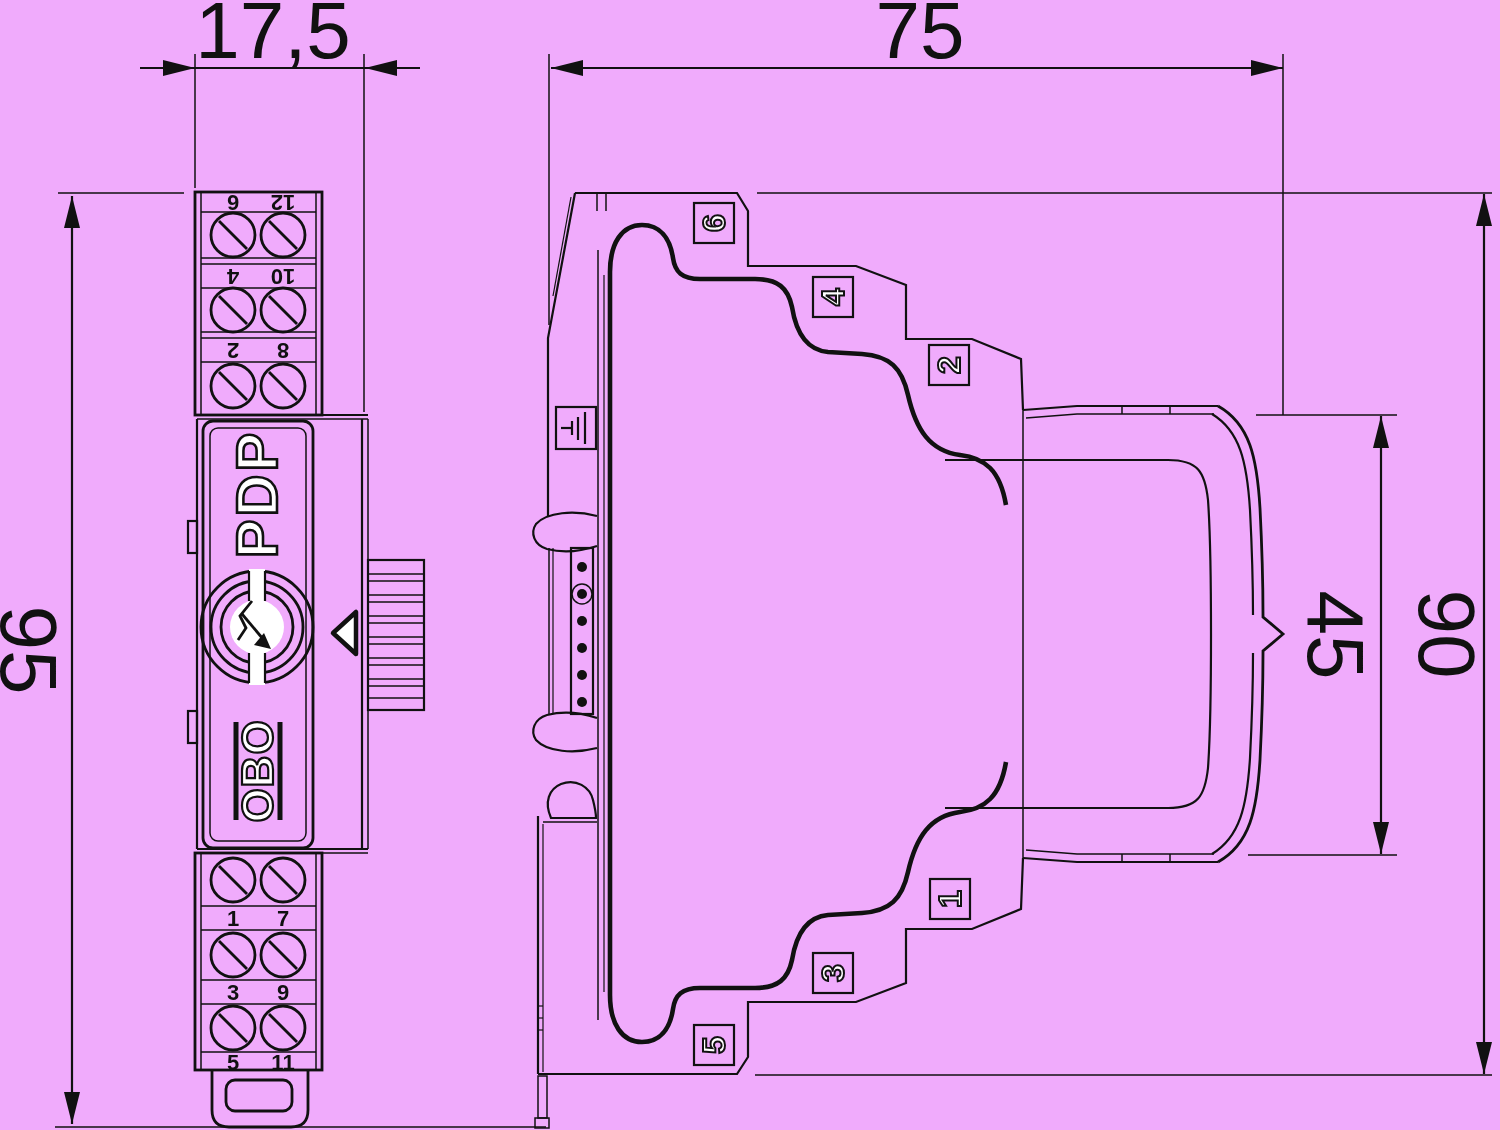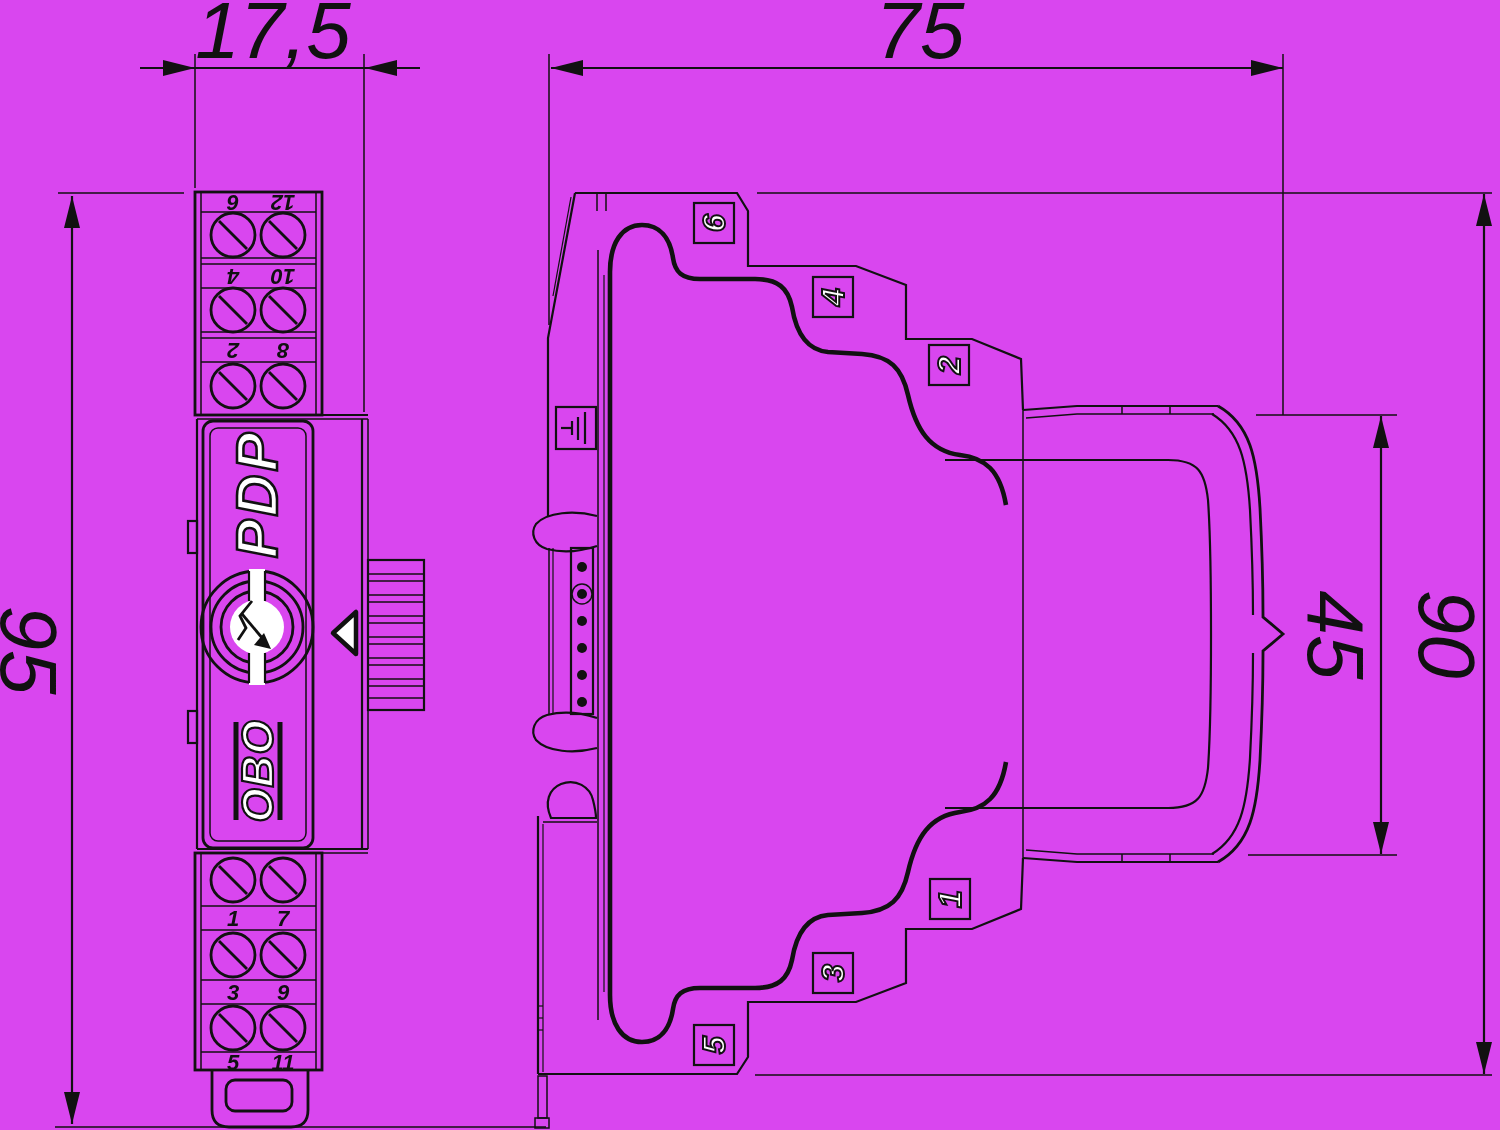--- a/index.html
+++ b/index.html
@@ -1,16 +1,16 @@
 <!DOCTYPE html>
 <html><head>
 <meta charset="utf-8">
 <style>
   html,body{margin:0;padding:0;background:#fff;}
-  .stage{width:1500px;height:1130px;position:relative;background:#d946ef;font-style:italic;}
+  .stage{width:1500px;height:1130px;position:relative;background:#f0abfc;}
   svg{display:block;}
   .ln      {stroke:#111;stroke-width:2.2;fill:none;stroke-linecap:butt;}
   .ln-thin {stroke:#111;stroke-width:1.5;fill:none;}
   .ln-hair {stroke:#111;stroke-width:1.2;fill:none;}
   .ln-mid  {stroke:#111;stroke-width:2.8;fill:none;}
   .ln-thick{stroke:#111;stroke-width:4.6;fill:none;stroke-linejoin:round;}
   .arrow   {fill:#111;stroke:none;}
   .dim-text{font-family:"Liberation Sans",sans-serif;font-size:80px;fill:#111;}
   .term    {font-family:"Liberation Sans",sans-serif;font-size:22px;font-weight:700;fill:#111;}
   .outline-text{font-family:"Liberation Sans",sans-serif;font-weight:700;fill:#fff;stroke:#111;}

